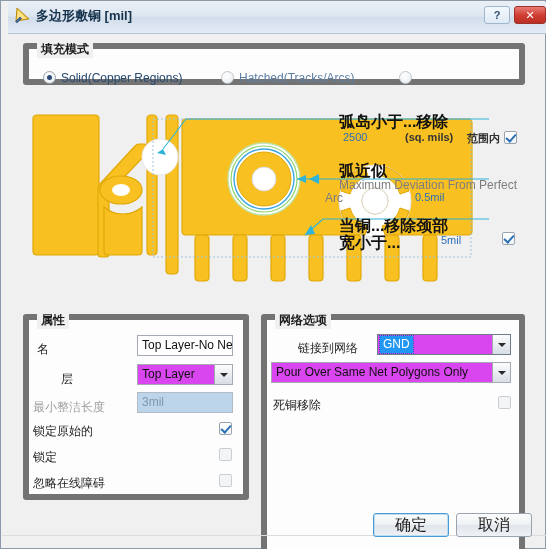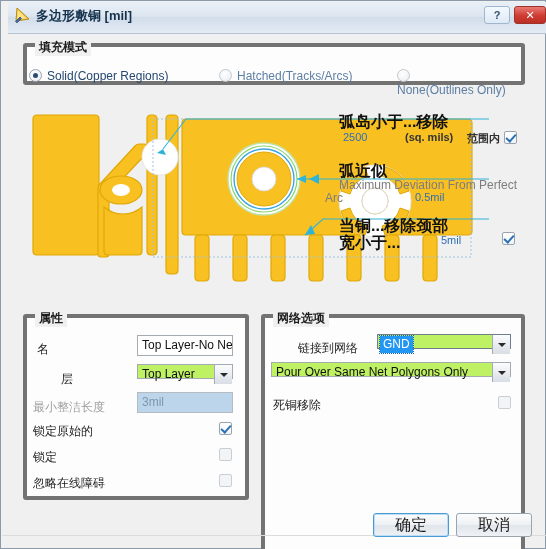--- a/index.html
+++ b/index.html
@@ -61,21 +61,21 @@
     right: 6px; width: 32px;
     background: linear-gradient(to bottom,#e97a74,#cf3b31 55%,#bb2f26);
     border: 1px solid #9e3128;
     color: #ffffff;
     font-weight: bold;
   }
   
   .group {
     position: absolute;
     box-sizing: border-box;
-    border: 4px solid #737373;
+    border: 6px solid #737373;
     border-radius: 3px;
     background: #fdfdfd;
   }
   .group-title {
     position: absolute;
     top: -8px; left: 8px;
     background: #f0f0f0;
     padding: 0 4px;
     font-size: 12px;
     font-weight: bold;
@@ -186,23 +186,23 @@
     overflow: hidden;
   }
   .input.disabled {
     background: #bcd5ea;
     color: #7f97ad;
     border-color: #b4bcc3;
   }
   .combo {
     position: absolute;
     box-sizing: border-box;
-    height: 15px;
+    height: 21px;
     border: 1px solid #a3aab1;
-    background: #bef264;
+    background: #d946ef;
   }
   .combo .cval {
     position: absolute;
     left: 4px; top: 2px;
     font-size: 12px;
     line-height: 15px;
     color: #111;
     white-space: nowrap;
   }
   .combo .arrow {
@@ -270,30 +270,30 @@
       </svg>
     </span>
     <span class="title-text">多边形敷铜 [mil]</span>
     <div class="btn-help">?</div>
     <div class="btn-close">✕</div>
   </div>
 
   <div class="group" style="left:22px; top:42px; width:502px; height:42px;">
     <span class="group-title">填充模式</span>
 
-    <div class="radio-row" style="left:2px;">
+    <div class="radio-row" style="left:14px;">
       <span class="radio checked"></span><span class="radio-label">Solid(Copper Regions)</span>
     </div>
 
     <div class="radio-row dim" style="left:192px;">
       <span class="radio"></span><span class="radio-label">Hatched(Tracks/Arcs)</span>
     </div>
 
     <div class="radio-row dim" style="left:370px;">
-      <span class="radio"></span><span class="radio-label">None(Outlines Only)</span>
+      <span class="radio"></span>
     </div>
   </div>
 
   <div class="illus">
     <svg width="502" height="200" viewBox="0 0 502 200">
       <defs>
         <style>
           .cu { fill:#f9c021; stroke:#e0a806; stroke-width:1.2; }
           .cuo { fill:#ffffff; }
           .lead { stroke:#2fb4d9; stroke-width:1.1; fill:none; }

